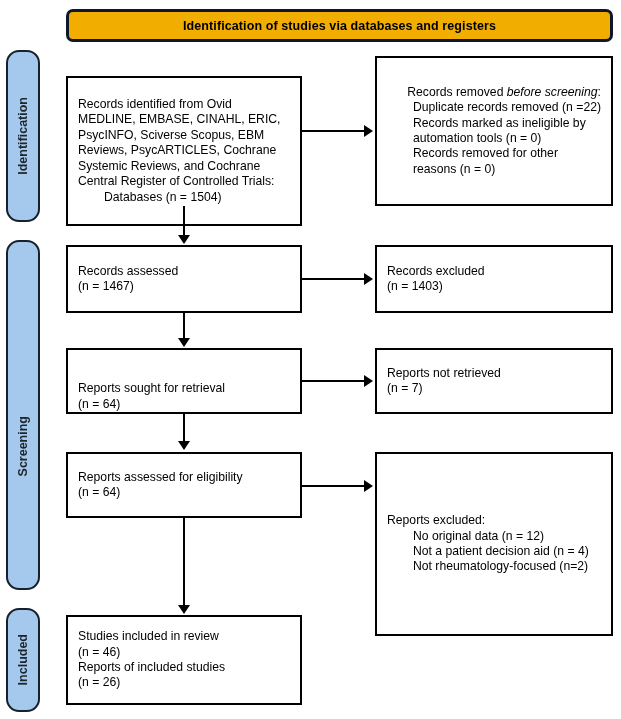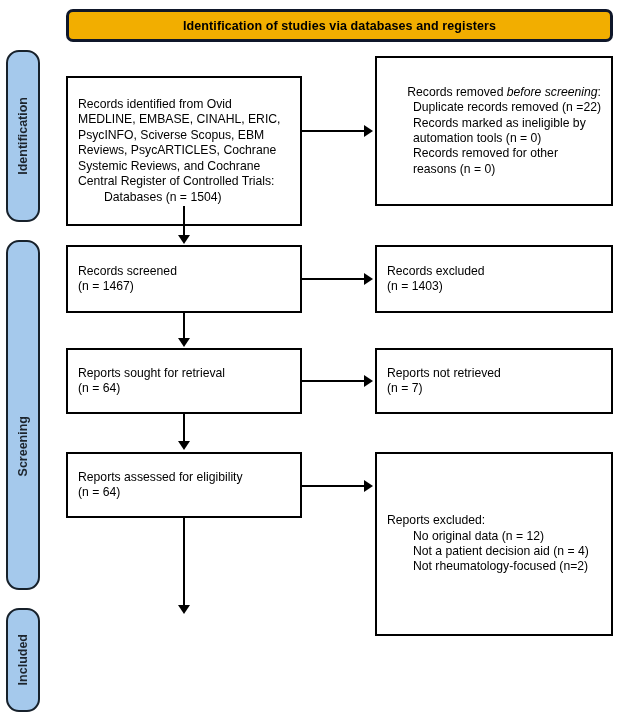--- a/index.html
+++ b/index.html
@@ -42,21 +42,21 @@
     font-size:12.2px;line-height:15.4px;white-space:pre-wrap;
   }
   .box p{margin:0;}
   .ind{padding-left:26px;display:block;}
   .hang{padding-left:26px;text-indent:0;display:block;}
   em{font-style:italic;}
 
   
   #box-identified       {left:66px; top:56px;  width:236px;height:150px;margin-top:20px;}
   #box-screened         {left:66px; top:245px; width:236px;height:68px;}
-  #box-sought           {left:66px; top:348px; width:236px;height:66px;}
+  #box-sought           {left:66px; top:348px; width:236px;height:66px;justify-content:flex-end;}
   #box-assessed         {left:66px; top:452px; width:236px;height:66px;}
   #box-included         {left:66px; top:615px; width:236px;height:90px;}
   
   #box-removed          {left:375px;top:56px;  width:238px;height:150px;align-items:flex-end;}
   #box-excluded-records {left:375px;top:245px; width:238px;height:68px;}
   #box-not-retrieved    {left:375px;top:348px; width:238px;height:66px;}
   #box-excluded-reports {left:375px;top:452px; width:238px;height:184px;}
 
   
   .arrow{position:absolute;background:#000;}
@@ -111,21 +111,21 @@
   </div>
 
   <div class="box" id="box-removed">
     <p><span>Records removed </span><em>before screening</em><span>:</span></p>
     <p class="hang">Duplicate records removed (n =22)</p>
     <p class="hang">Records marked as ineligible by automation tools (n = 0)</p>
     <p class="hang">Records removed for other reasons (n = 0)</p>
   </div>
 
   <div class="box" id="box-screened">
-    <p>Records screened</p>
+    <p>Records assessed</p>
     <p>(n = 1467)</p>
   </div>
   <div class="box" id="box-excluded-records">
     <p>Records excluded</p>
     <p>(n = 1403)</p>
   </div>
 
   <div class="box" id="box-sought">
     <p>Reports sought for retrieval</p>
     <p>(n = 64)</p>
@@ -139,20 +139,26 @@
     <p>Reports assessed for eligibility</p>
     <p>(n = 64)</p>
   </div>
   <div class="box" id="box-excluded-reports">
     <p>Reports excluded:</p>
     <p class="hang">No original data (n = 12)</p>
     <p class="hang">Not a patient decision aid (n = 4)</p>
     <p class="hang">Not rheumatology-focused (n=2)</p>
   </div>
 
+  <div class="box" id="box-included">
+    <p>Studies included in review</p>
+    <p>(n = 46)</p>
+    <p>Reports of included studies</p>
+    <p>(n = 26)</p>
+  </div>
 
   <div class="arrow v" id="v1"></div>
   <div class="head down" id="v1h"></div>
   <div class="arrow v" id="v2"></div>
   <div class="head down" id="v2h"></div>
   <div class="arrow v" id="v3"></div>
   <div class="head down" id="v3h"></div>
   <div class="arrow v" id="v4"></div>
   <div class="head down" id="v4h"></div>
 

